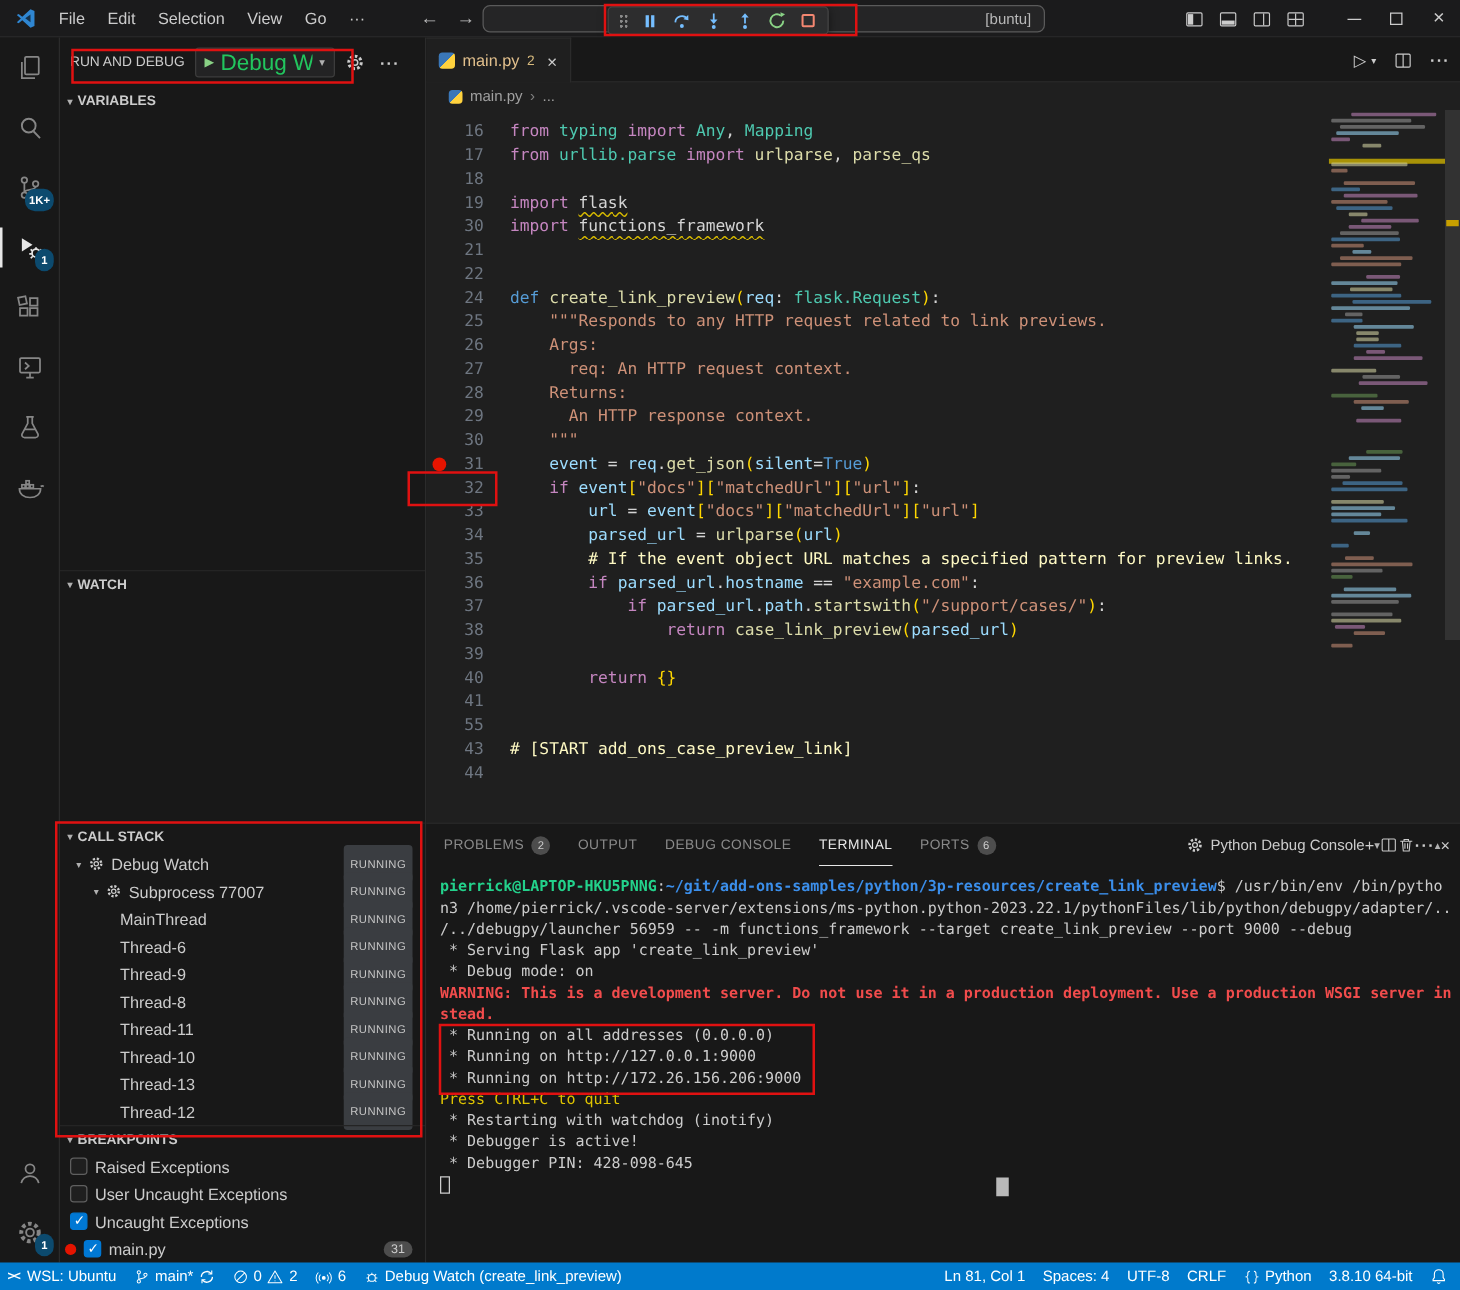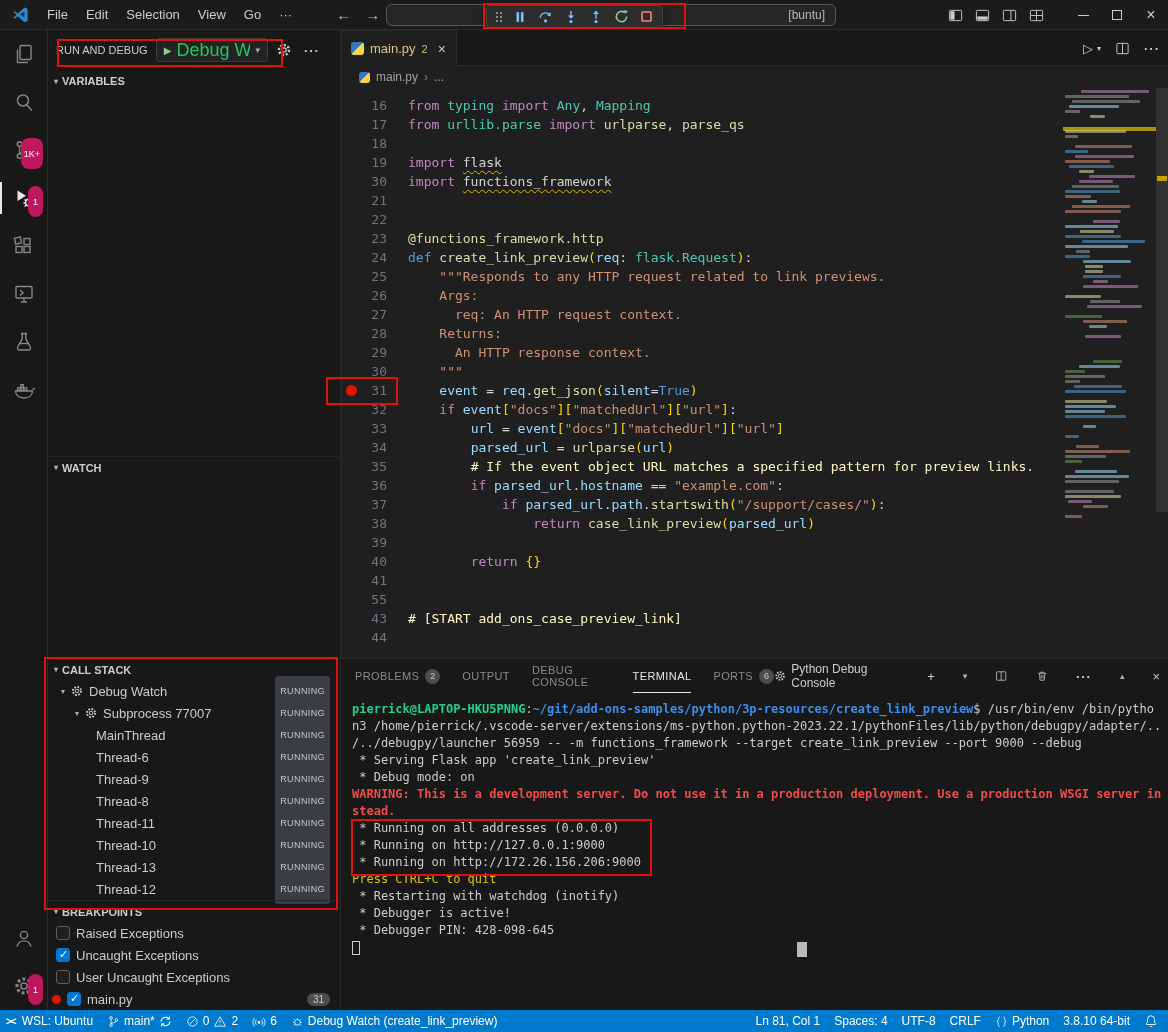--- a/index.html
+++ b/index.html
@@ -29,21 +29,21 @@
   .win-btn{width:34px;height:30px;display:flex;align-items:center;justify-content:center;color:#cccccc}
   .minimize-line{width:11px;border-top:1px solid #ccc}
   .maximize-box{width:10px;height:10px;border:1px solid #ccc}
   .close-x{font-size:16px;line-height:1}
 
   
   .activitybar{position:absolute;left:0;top:30px;width:48px;height:980px;background:#181818;border-right:1px solid #2b2b2b;display:flex;flex-direction:column}
   .ab-item{position:relative;width:48px;height:48px;display:flex;align-items:center;justify-content:center;color:#868686}
   .ab-item.active{color:#e7e7e7}
   .ab-item.active::before{content:"";position:absolute;left:0;top:8px;bottom:8px;width:2px;background:#e7e7e7}
-  .ab-badge{position:absolute;right:5px;bottom:5px;min-width:15px;height:31px;padding:0 3px;background:#be185d;color:#fff;font-size:9px;font-weight:normal;border-radius:8px;display:flex;align-items:center;justify-content:center}
+  .ab-badge{position:absolute;right:5px;bottom:5px;min-width:15px;height:18px;padding:0 3px;background:#0c4a6e;color:#fff;font-size:9px;font-weight:bold;border-radius:8px;display:flex;align-items:center;justify-content:center}
   .ab-spacer{flex:1}
 
   
   .sidebar{position:absolute;left:48px;top:30px;width:293px;height:980px;background:#181818;border-right:1px solid #2b2b2b;display:flex;flex-direction:column;overflow:hidden}
   .sb-title{height:40px;display:flex;align-items:center;padding:0 8px;gap:8px}
   .sb-title-label{font-size:11px;color:#cccccc;white-space:nowrap}
   .cfg-dd{height:24px;display:flex;align-items:center;gap:5px;background:#232324;border:1px solid #3c3c3c;border-radius:3px;padding:0 7px;cursor:pointer}
   .cfg-play{color:#89d185;font-size:10px}
   .cfg-label{font-size:18px;color:#22c55e;max-width:74px;overflow:hidden;white-space:nowrap}
   .chev{color:#b0b0b0;font-size:9px}
@@ -103,21 +103,21 @@
   .edscroll-thumb{position:absolute;right:0;top:0;width:12px;height:424px;background:rgba(120,120,120,.22)}
   .edscroll-warnmark{position:absolute;right:1px;top:88px;width:10px;height:5px;background:#c8a000}
 
   
   .panel{position:absolute;left:341px;top:658px;width:827px;height:352px;background:#181818;border-top:1px solid #2b2b2b}
   .panelbar{position:absolute;left:0;top:0;width:827px;height:34px;display:flex;align-items:center;padding:0 8px 0 14px}
   .ptabs{display:flex;gap:22px;align-items:center}
   .ptab{display:flex;align-items:center;gap:6px;font-size:11px;letter-spacing:.4px;color:#8a8a8a;height:34px}
   .ptab.active{color:#e7e7e7;box-shadow:inset 0 -1px 0 #e7e7e7}
   .pbadge{background:#4d4d4d;color:#cccccc;font-size:9px;min-width:15px;height:15px;padding:0 4px;border-radius:8px;display:flex;align-items:center;justify-content:center}
-  .panel-actions{margin-left:auto;display:flex;align-items:center;gap:28px;color:#cccccc}
+  .panel-actions{margin-left:auto;display:flex;align-items:center;gap:0;color:#cccccc}
   .pa-profile{display:flex;align-items:center;gap:5px;font-size:12px;color:#cccccc}
   .pa-glyph{font-size:13px}
   .term{position:absolute;left:0;top:34px;width:827px;height:318px;padding:8px 0 0 11px;font-family:"DejaVu Sans Mono",monospace;font-size:12px;line-height:17px;white-space:pre;overflow:hidden;color:#cccccc}
   .t-g{color:#23d18b;font-weight:bold}
   .t-b{color:#3b8eea;font-weight:bold}
   .t-r{color:#f14c4c;font-weight:bold}
   .t-y{color:#ddc200}
   .t-f{color:#cccccc}
   .term-cursor{display:inline-block;width:8px;height:14px;border:1px solid #cccccc;vertical-align:middle}
   .term-artifact{position:absolute;left:456px;top:283px;width:10px;height:15px;background:#b9b9b9}
@@ -378,26 +378,26 @@
     <div class="sec-h">
       <span class="chev">▾</span>
       <span>BREAKPOINTS</span>
     </div>
     <div class="bp-rows" id="bp-rows">
         <div class="bp-row">
           <span class="cbx"></span>
           <span class="bp-label">Raised Exceptions</span>
         </div>
         <div class="bp-row">
+          <span class="cbx"></span>
+          <span class="bp-label">User Uncaught Exceptions</span>
+        </div>
+        <div class="bp-row">
           <span class="cbx checked"></span>
           <span class="bp-label">Uncaught Exceptions</span>
-        </div>
-        <div class="bp-row">
-          <span class="cbx"></span>
-          <span class="bp-label">User Uncaught Exceptions</span>
         </div>
         <div class="bp-row">
           <span class="bp-reddot"></span>
           <span class="cbx checked"></span>
           <span class="bp-label">main.py</span>
           <span class="count-badge">31</span>
         </div>
       </div>
   </aside>
 
@@ -453,25 +453,20 @@
         </div>
         <div class="code-line">
           <span class="bp-margin"></span>
           <span class="ln">21</span>
           <span class="ct"></span>
         </div>
         <div class="code-line">
           <span class="bp-margin"></span>
           <span class="ln">22</span>
           <span class="ct"></span>
-        </div>
-        <div class="code-line">
-          <span class="bp-margin"></span>
-          <span class="ln">23</span>
-          <span class="ct"><span class="tk-fn">@functions_framework.http</span></span>
         </div>
         <div class="code-line">
           <span class="bp-margin"></span>
           <span class="ln">24</span>
           <span class="ct"><span class="tk-def">def </span><span class="tk-fn">create_link_preview</span><span class="tk-br">(</span><span class="tk-var">req</span><span class="tk-p">: </span><span class="tk-ty">flask.Request</span><span class="tk-br">)</span><span class="tk-p">:</span></span>
         </div>
         <div class="code-line">
           <span class="bp-margin"></span>
           <span class="ln">25</span>
           <span class="ct"><span class="tk-str">    """Responds to any HTTP request related to link previews.</span></span>

